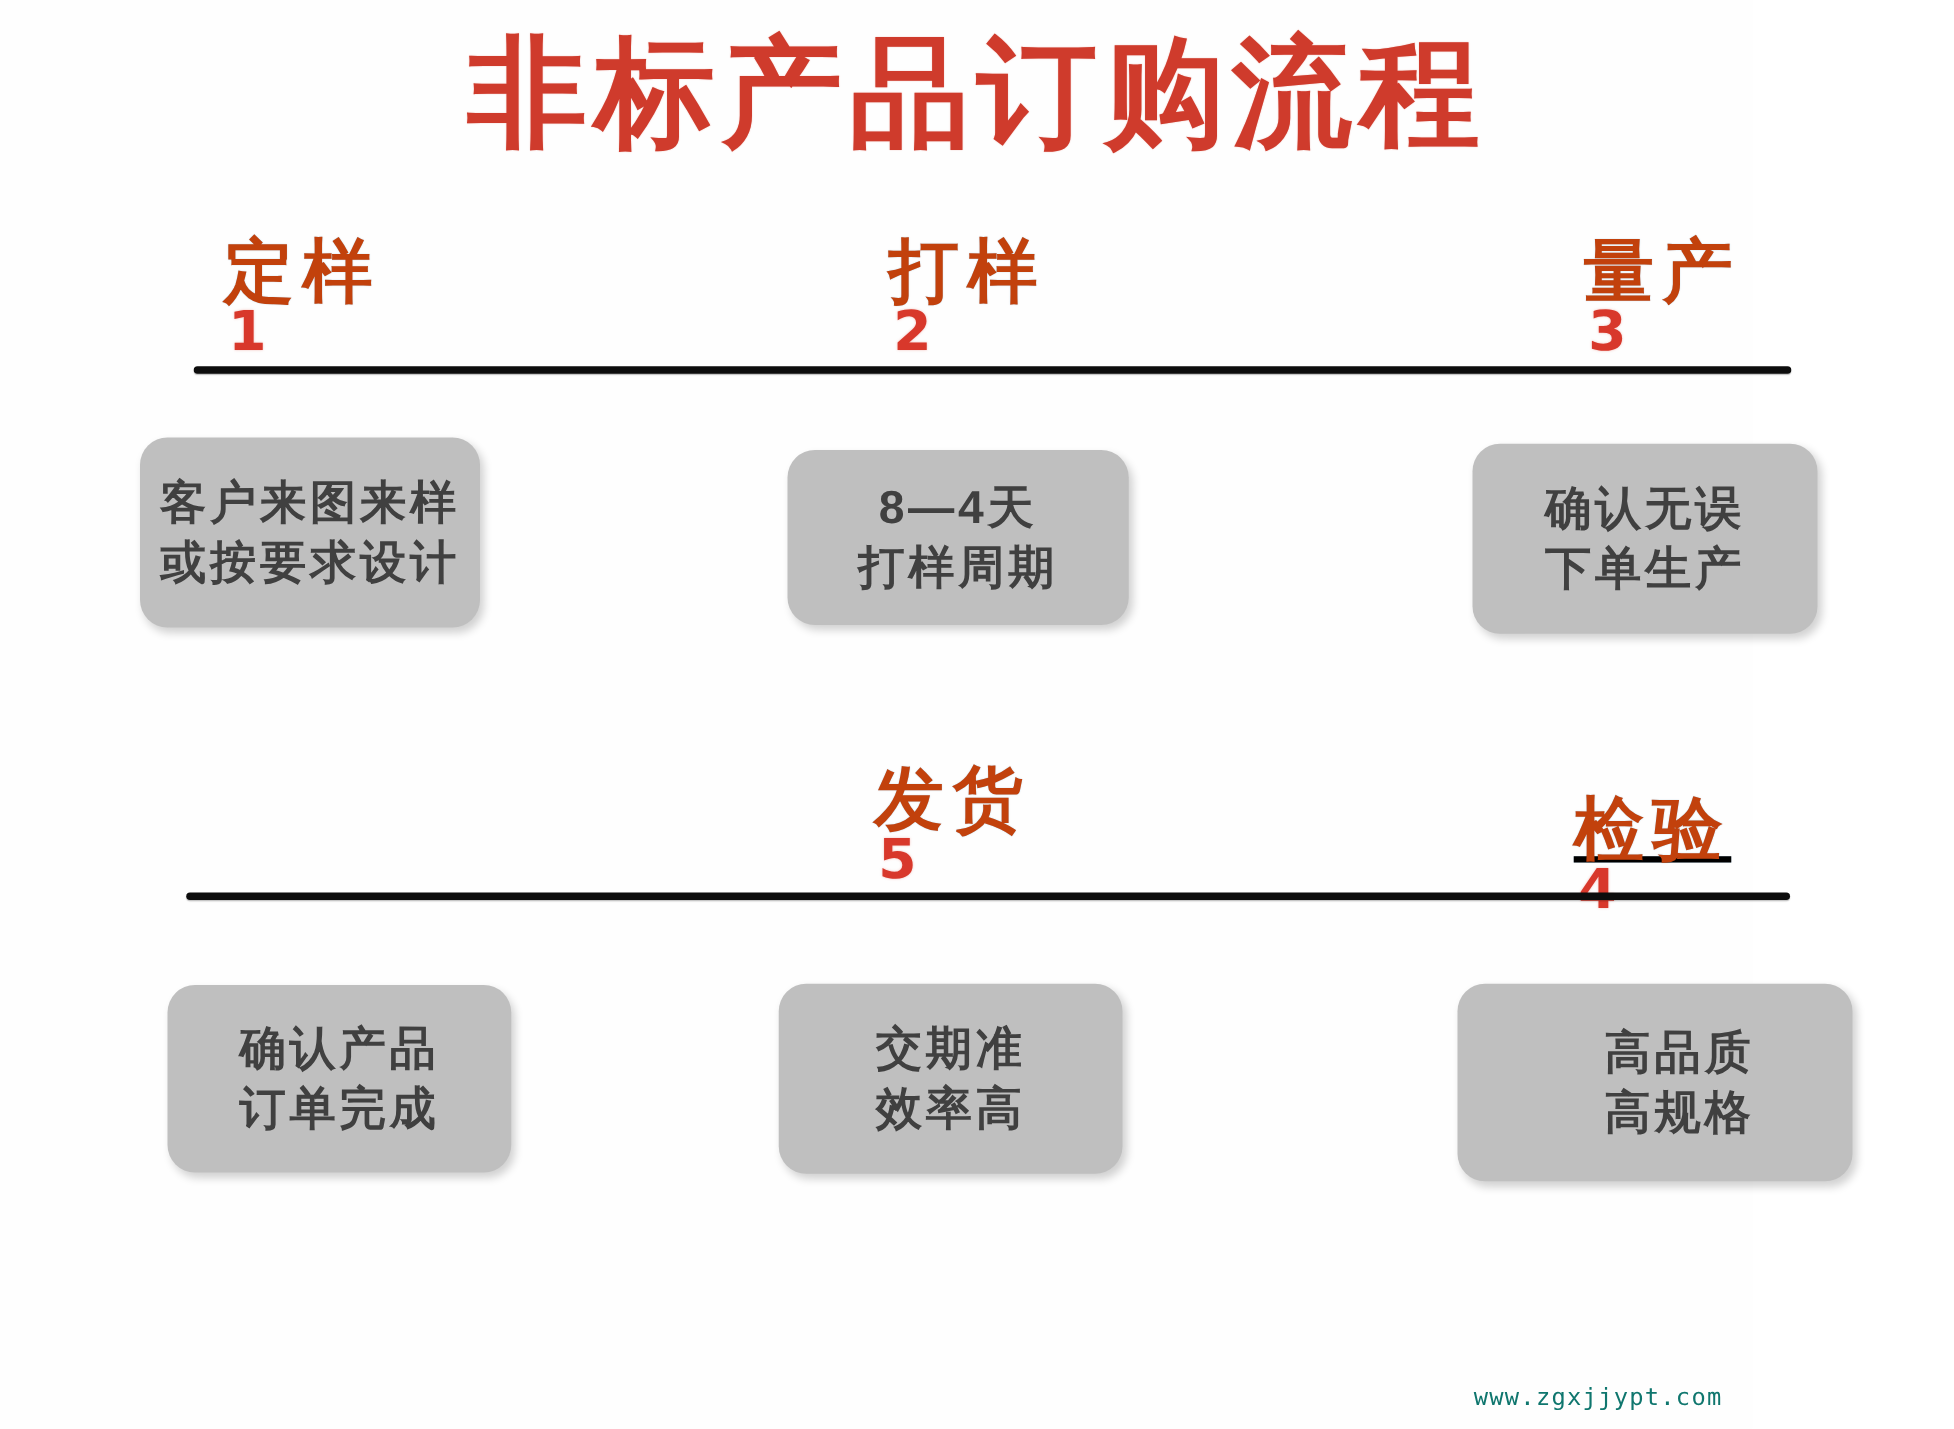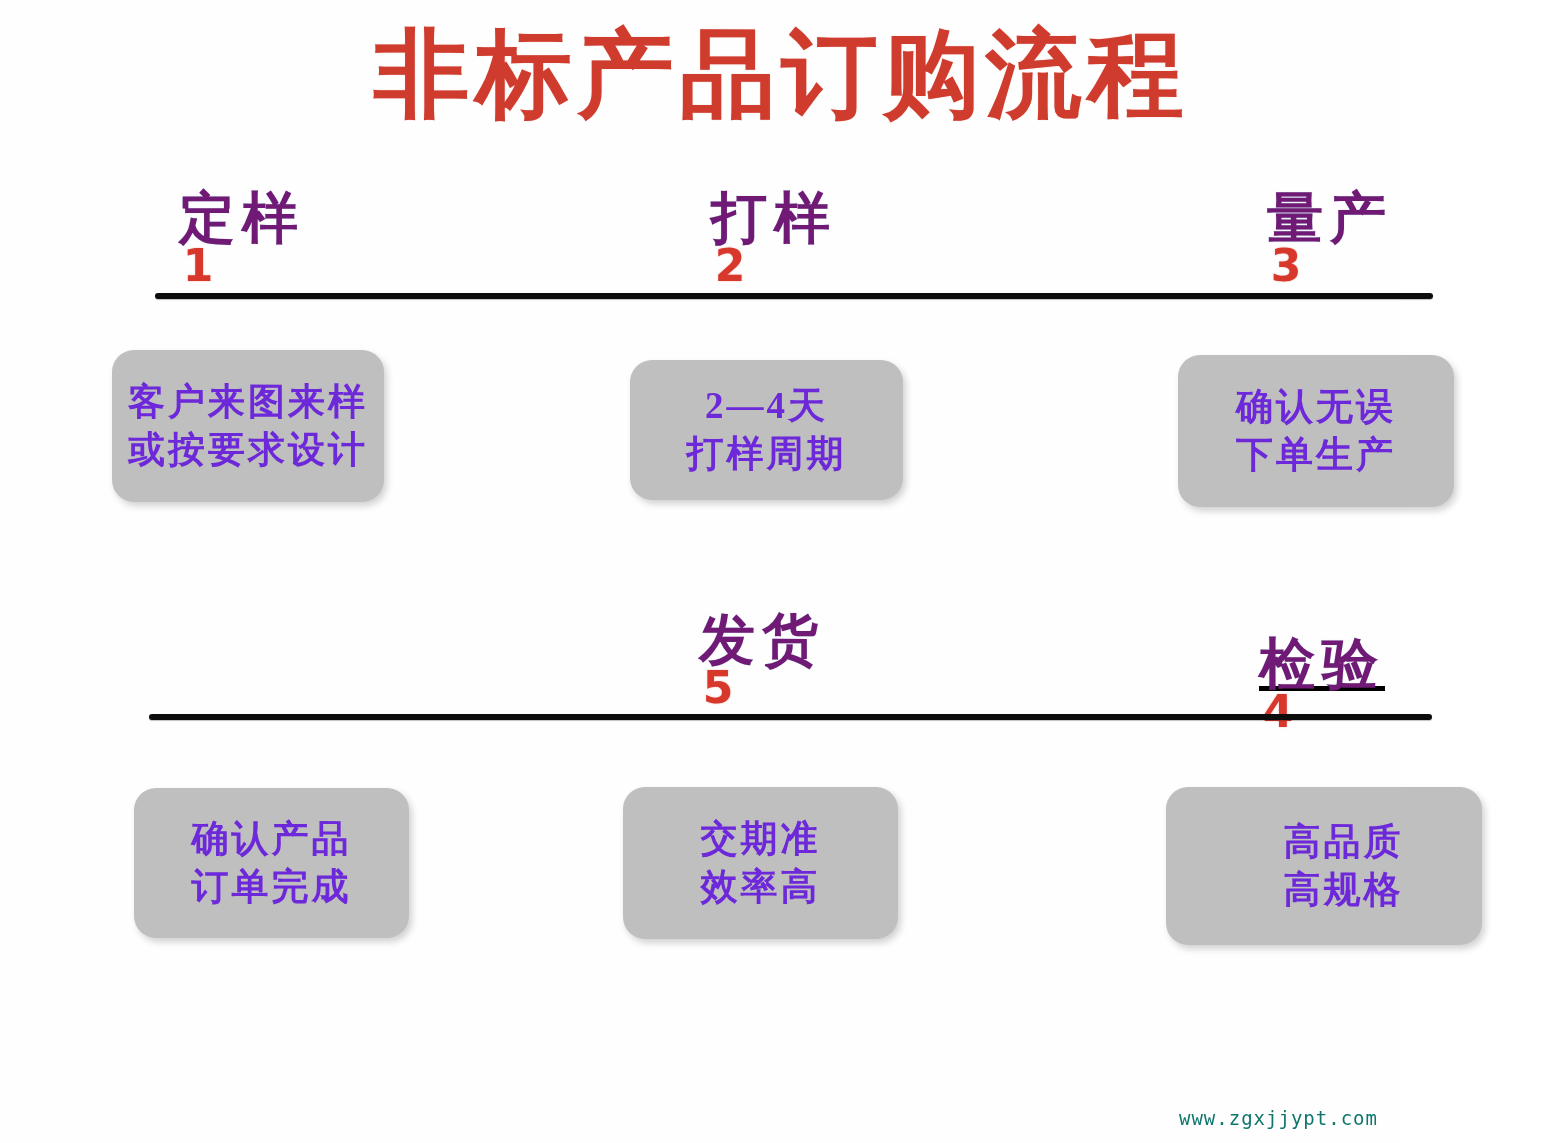--- a/index.html
+++ b/index.html
@@ -40,21 +40,21 @@
     text-shadow: 0 0 1px rgba(207,59,44,0.45);
   }
 
   
   .stage {
     position: absolute;
     width: 300px;
     text-align: center;
   }
   .stage-name {
-    color: #701a75;
+    color: #c2410c;
     font-family: "DejaVu Serif", "Liberation Serif", serif;
     font-size: 56px;
     font-weight: 700;
     letter-spacing: 7px;
     line-height: 62px;
     white-space: nowrap;
     text-shadow: 0 0 1px rgba(47,123,176,0.4);
   }
   .stage-num {
     color: #d8382b;
@@ -85,22 +85,22 @@
     position: absolute;
     background: #bfbfbf;
     border-radius: 22px;
     box-shadow: 3px 4px 7px rgba(0,0,0,0.18);
     display: flex;
     flex-direction: column;
     align-items: center;
     justify-content: center;
   }
   .box-line {
-    color: #6d28d9;
-    font-family: Liberation Serif, serif;
+    color: #404040;
+    font-family: Liberation Sans, sans-serif;
     font-size: 37px;
     font-weight: 700;
     letter-spacing: 3px;
     line-height: 48px;
     white-space: nowrap;
   }
 
   
   .watermark {
     position: absolute;
@@ -136,21 +136,21 @@
   </div>
 
   <div class="rule" style="left:155px; top:293px; width:1278px;"></div>
 
   <div class="box" style="left:112px; top:350px; width:272px; height:152px;">
     <div class="box-line">客户来图来样</div>
     <div class="box-line">或按要求设计</div>
   </div>
 
   <div class="box" style="left:630px; top:360px; width:273px; height:140px;">
-    <div class="box-line">2—4天</div>
+    <div class="box-line">8—4天</div>
     <div class="box-line">打样周期</div>
   </div>
 
   <div class="box" style="left:1178px; top:355px; width:276px; height:152px;">
     <div class="box-line">确认无误</div>
     <div class="box-line">下单生产</div>
   </div>
 
 
   <div class="stage" style="left:612px; top:608px;">

